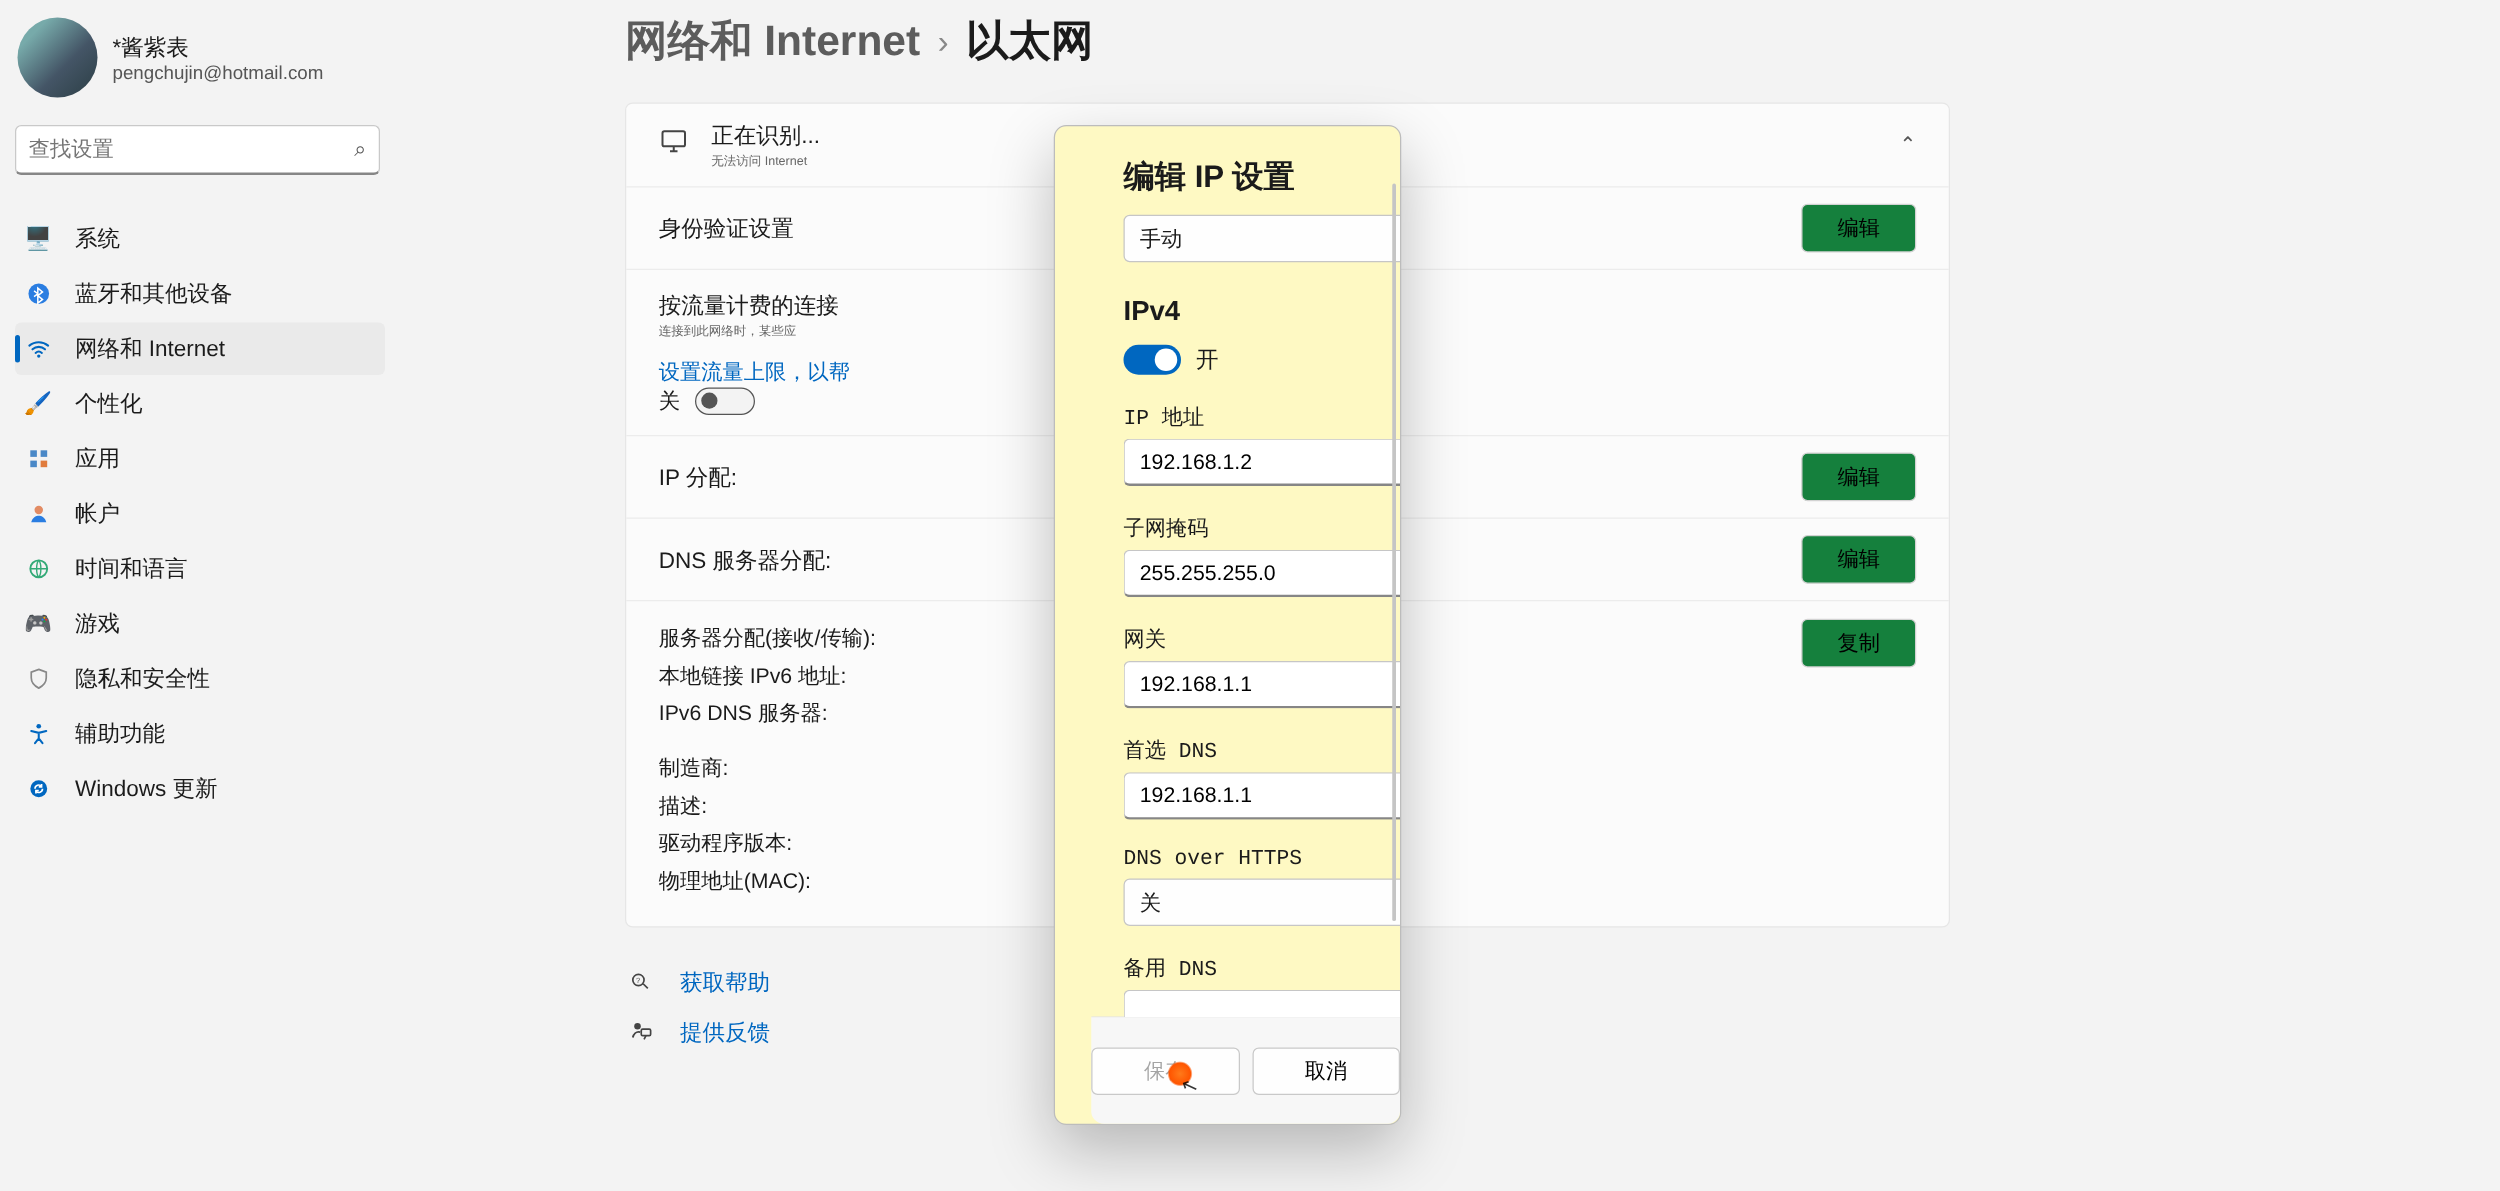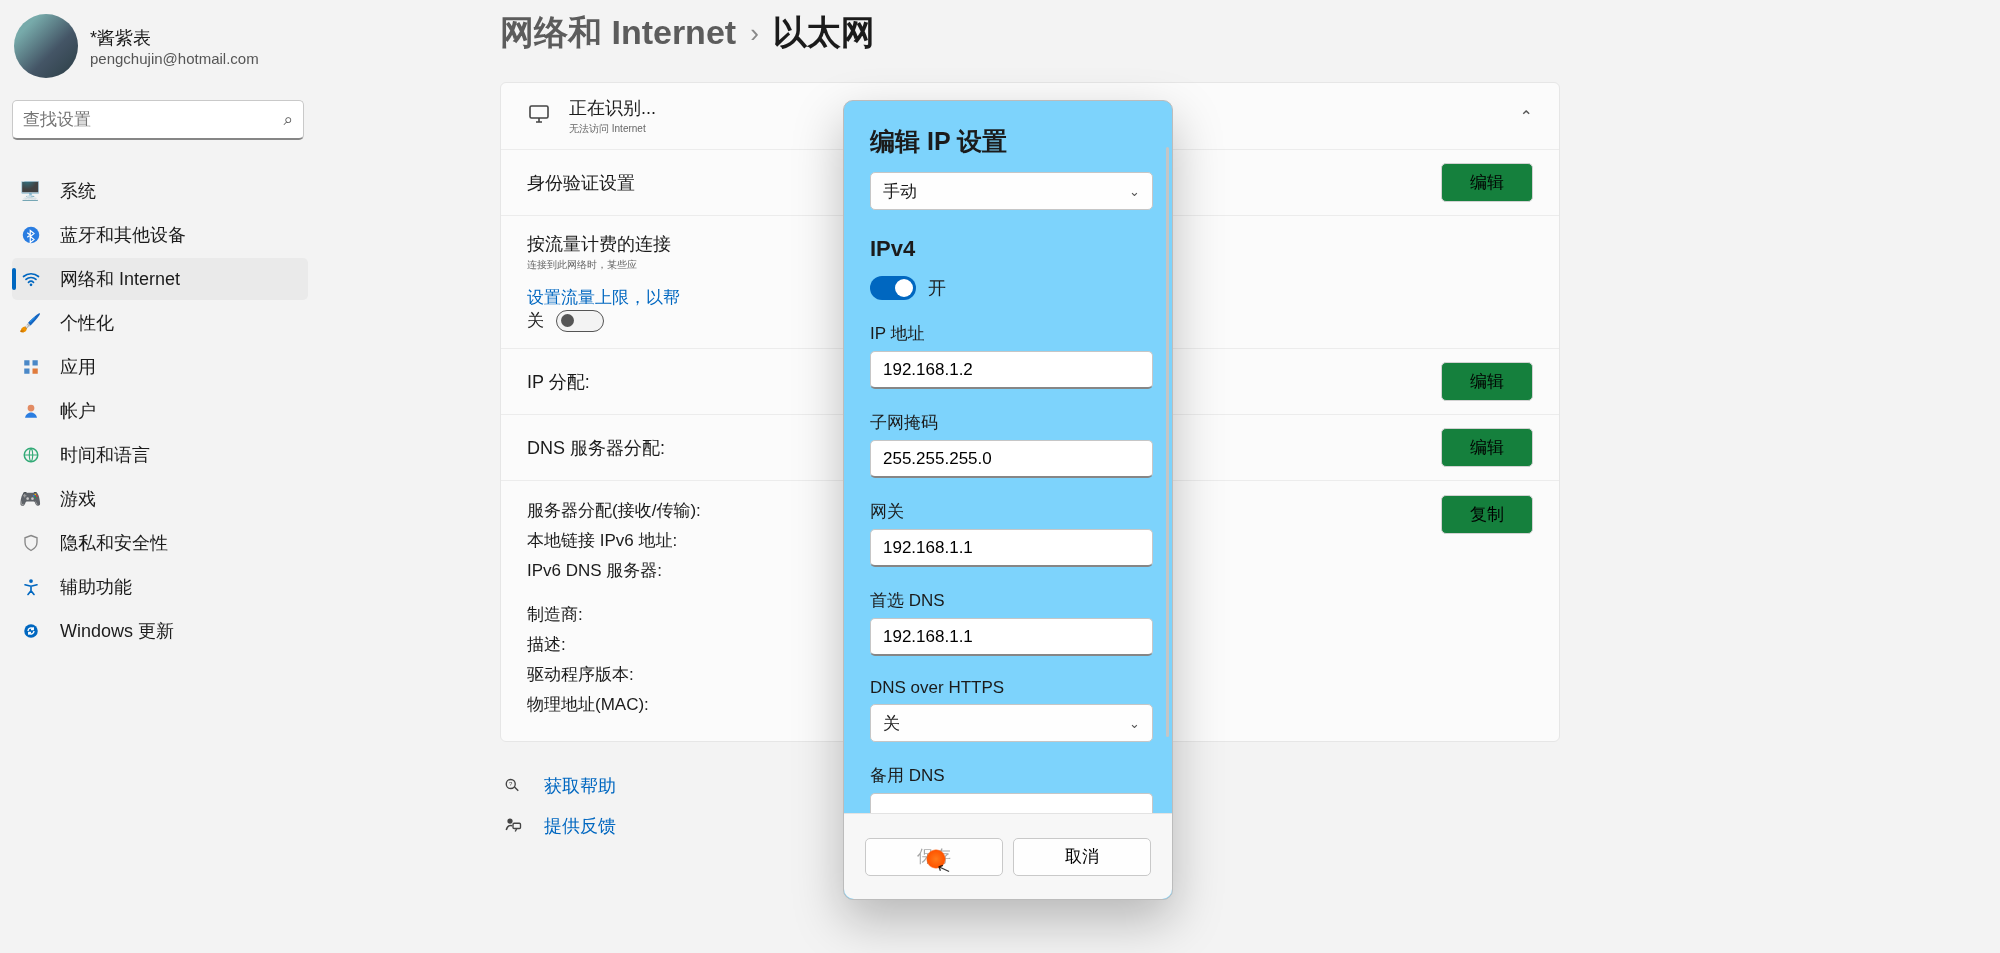--- a/index.html
+++ b/index.html
@@ -143,27 +143,27 @@
   .info-line { display: flex; font-size: 17px; color: #1b1b1b; padding: 3.5px 0; }
   .info-label { width: auto; }
   .info-gap { height: 14px; }
   .helper-links { margin-top: 24px; padding-left: 4px; }
   .helper-link { display: flex; align-items: center; gap: 20px; padding: 8px 0; }
   .helper-link .txt { color: #0067c0; font-size: 18px; cursor: pointer; }
   .helper-icon { color: #444; width: 20px; font-size: 18px; }
   .modal-box {
     position: absolute;
     left: 843px; top: 100px;
-    width: 330px;
+    width: 278px;
     height: 800px;
-    background: #7dd3fc;
+    background: #fef9c3;
     border: 1px solid #bcbcbc;
     border-radius: 10px;
     box-shadow: 0 20px 50px rgba(0,0,0,0.25);
-    display: flex; flex-direction: column;
+    display: flex; flex-direction: column; padding-left: 29px;
   }
   .modal-body {
     padding: 24px 22px 10px 26px;
     overflow-y: auto;
     flex: 1;
     position: relative;
   }
   .modal-scroll-indicator {
     position: absolute;
     right: 3px; top: 46px;
@@ -187,21 +187,21 @@
   .m-section-h { font-size: 22px; font-weight: 700; margin-top: 26px; }
   .m-toggle-row { display: flex; align-items: center; gap: 12px; margin-top: 14px; }
   .toggle-on {
     width: 46px; height: 24px; border-radius: 13px;
     background: #0067c0; position: relative;
   }
   .toggle-on::after {
     content:""; position:absolute; right:3px; top:3px;
     width:18px; height:18px; border-radius:50%; background:#fff;
   }
-  .m-label { font-size: 17px; margin-top: 22px; color: #1b1b1b; }
+  .m-label { font-size: 17px; margin-top: 22px; color: #1b1b1b; font-family: Liberation Mono, monospace; }
   .m-input {
     border: 1px solid #c6c6c6;
     border-bottom: 2px solid #868686;
     border-radius: 5px;
     height: 38px;
     padding: 0 12px;
     font-size: 17px;
     margin-top: 6px;
     background: #fff;
     width: 283px;

